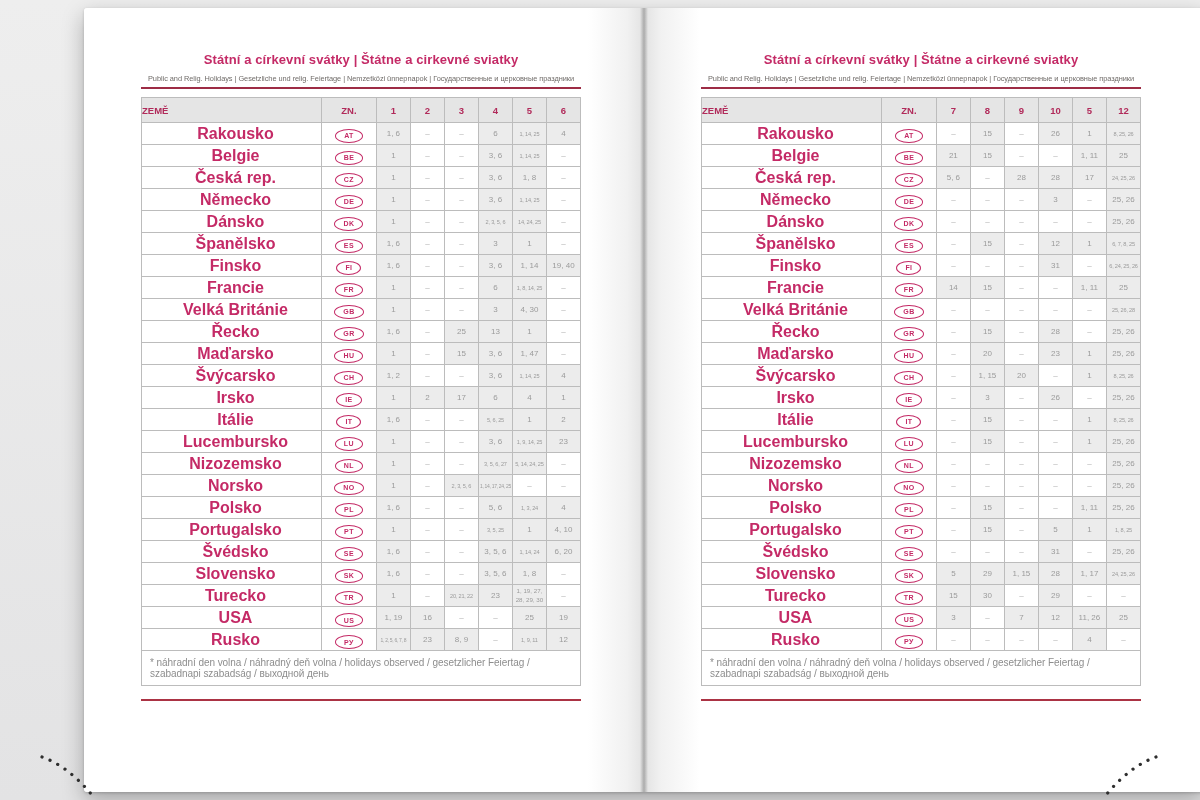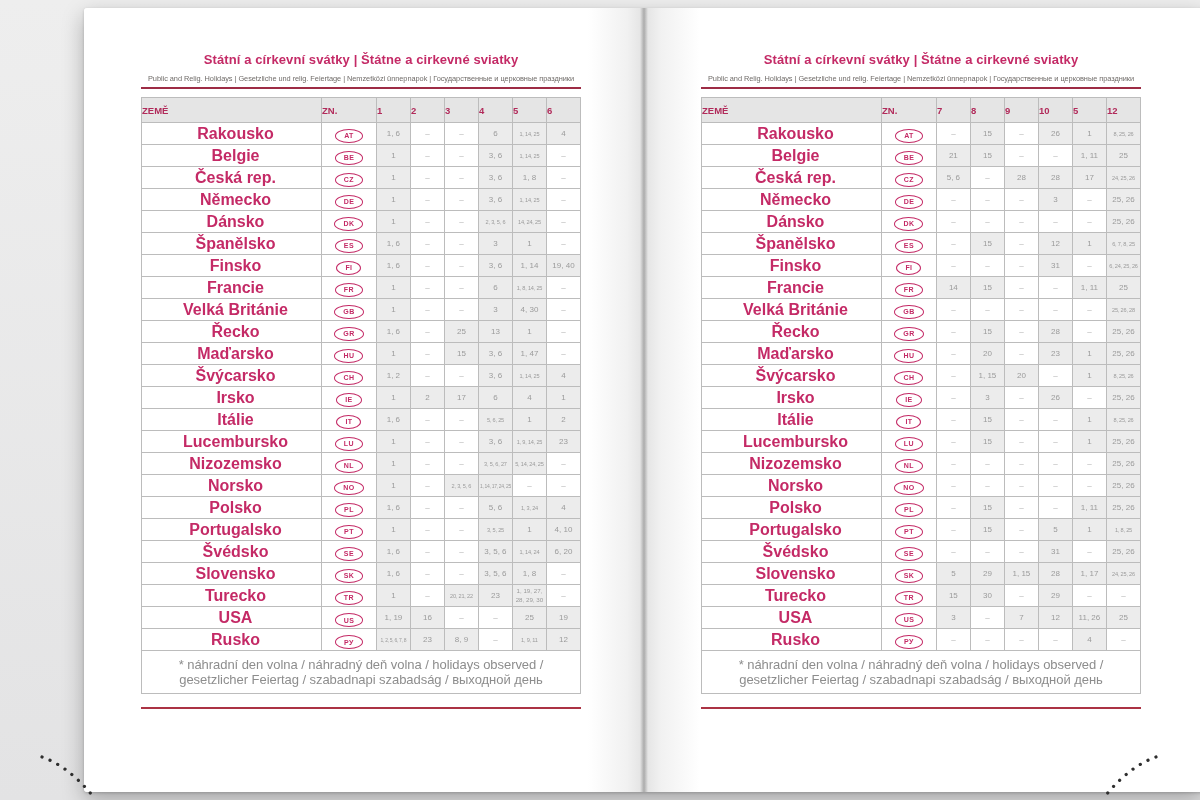--- a/index.html
+++ b/index.html
@@ -46,21 +46,21 @@
   }
   .subtitle{
     text-align:center;font-size:7.4px;color:var(--subtitle-text);
     white-space:nowrap;letter-spacing:-0.05px;margin-bottom:4px;
   }
   .rule{border-top:2px solid var(--rule);margin-bottom:8px;}
   table.holiday-table{width:100%;border-collapse:collapse;table-layout:fixed;}
   .holiday-table th,.holiday-table td{border:1px solid var(--border);padding:0;}
   .holiday-table thead th{
     height:25px;background:var(--header-bg);
-    font-size:9.5px;font-weight:bold;color:var(--header-text);text-align:left;
+    font-size:9.5px;font-weight:bold;color:var(--header-text);text-align:center;
   }
   .holiday-table thead th.h-country{text-align:left;}
   .holiday-table tbody td{height:22px;text-align:center;vertical-align:middle;}
   .holiday-table td.country{
     text-align:center;padding-left:8px;
     font-size:16px;font-weight:bold;color:var(--accent);
   }
   .holiday-table td.zn{text-align:center;}
   .badge{
     display:inline-block;border:1px solid var(--accent);border-radius:50%;
@@ -68,21 +68,21 @@
     letter-spacing:0.4px;line-height:1;
   }
   .holiday-table td.m{font-size:8px;color:var(--cell-text);overflow:hidden;}
   .holiday-table td.m.filled{background:var(--cell-bg);}
   .holiday-table td.m.dash{color:#aeaeae;background:#fff;}
   .holiday-table td.m.tight{font-size:5.6px;letter-spacing:-0.2px;white-space:nowrap;}
   .holiday-table td.m.xtight{font-size:5px;letter-spacing:-0.3px;white-space:nowrap;}
   .holiday-table td.m.wrapv{font-size:6.2px;line-height:1.4;padding:2px 1px;white-space:normal;}
   .holiday-table tfoot td.footnote{
     height:auto;padding:6px 8px;background:#fff;
-    font-size:13px;color:#8d8d8d;text-align:center;letter-spacing:-0.05px;
+    font-size:10px;color:#8d8d8d;text-align:left;letter-spacing:-0.05px;
   }
   .bottom-rule{border-top:2px solid var(--bottom-rule);margin-top:13px;}
   .corner-dots{position:absolute;z-index:5;}
   .corner-dots.cl{left:34px;top:748px;}
   .corner-dots.cr{left:1092px;top:748px;}
 </style>
 </head>
 <body>
 
 <div class="spread">

